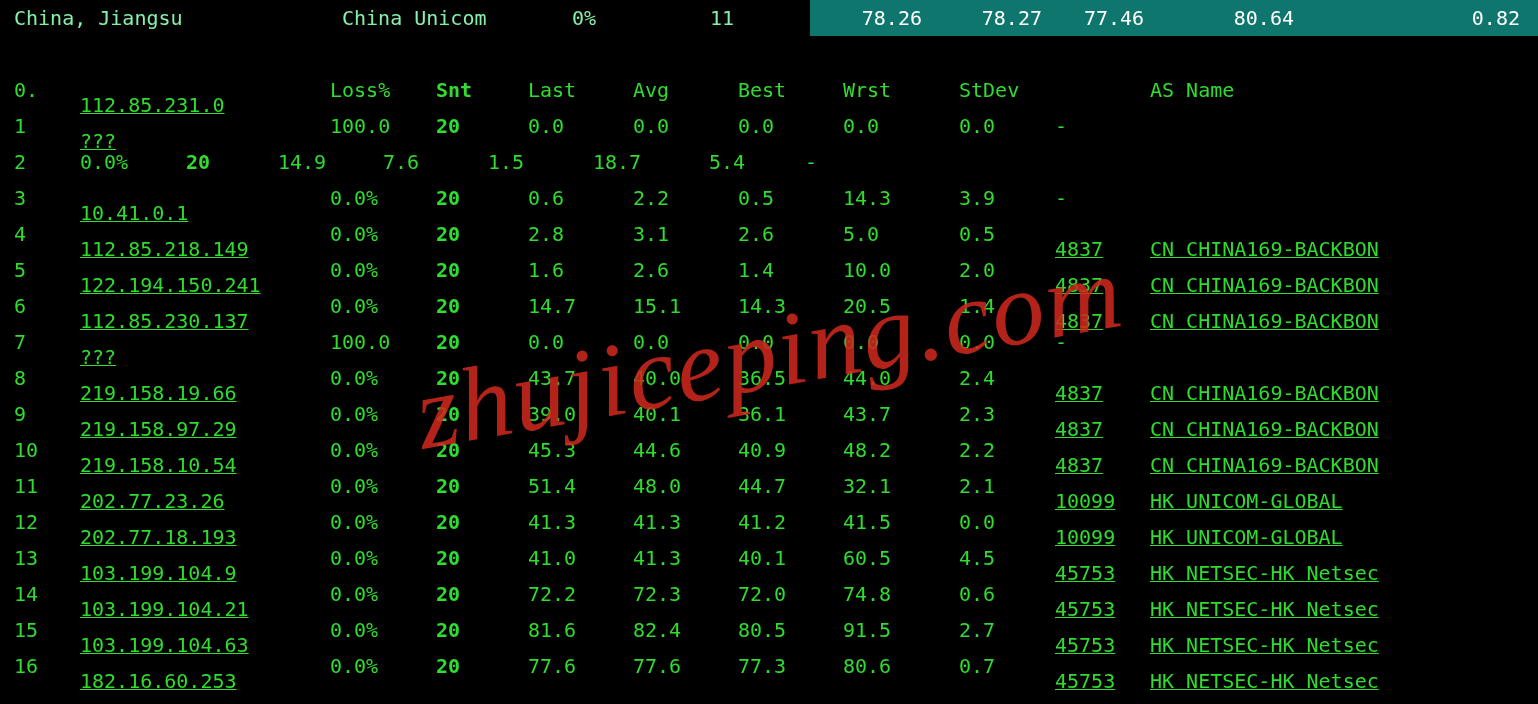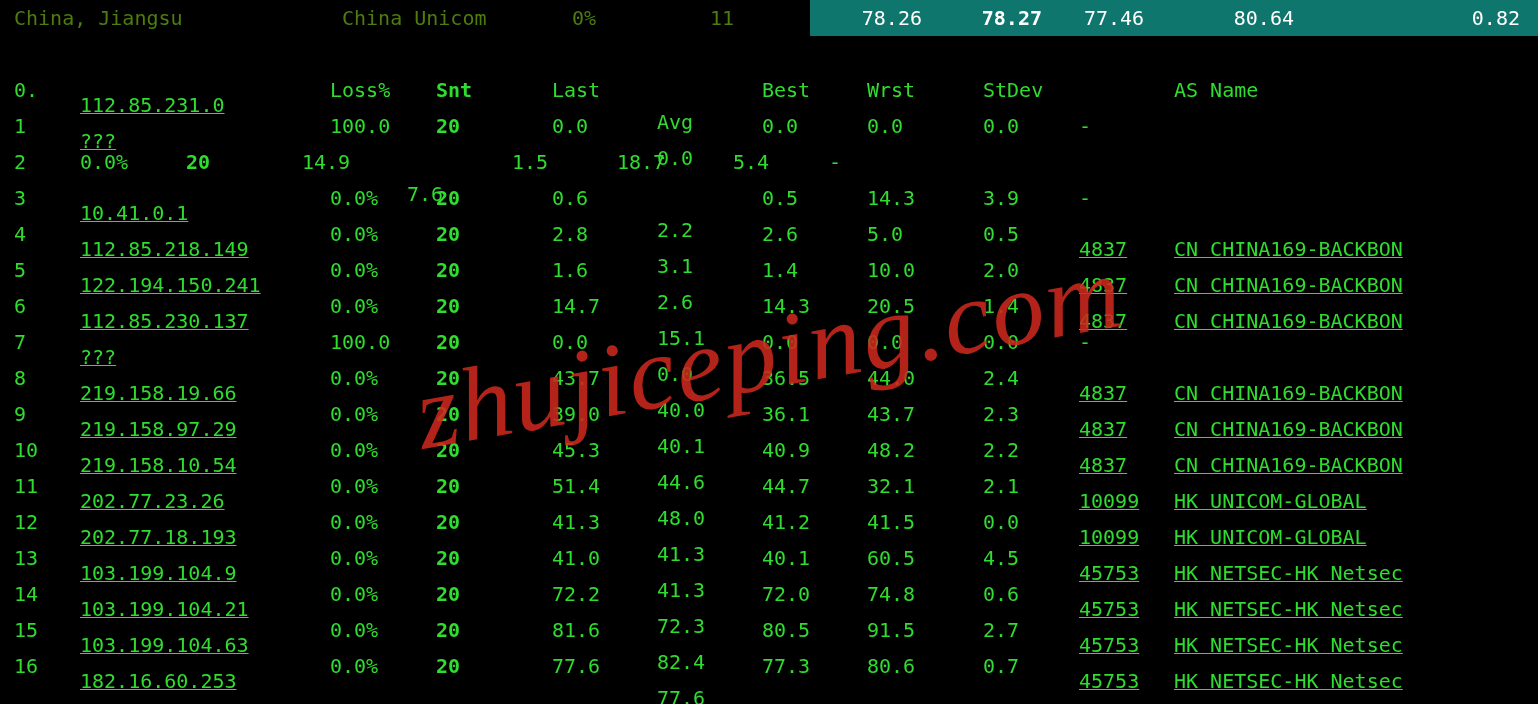--- a/index.html
+++ b/index.html
@@ -14,42 +14,42 @@
     position: relative;
   }
   .wrap { padding: 0; }
   .row {
     display: flex;
     height: 36px;
     line-height: 36px;
     white-space: pre;
   }
   .spacer { height: 36px; }
-  .status-row .cell { color: #4d7c0f; }
+  .status-row .cell { color: #86efac; }
   .status-row .dim { background: #0f766e; color: #ffffff; }
   .cell { padding: 0; }
   .c-hop   { width: 80px;  padding-left: 14px; }
   .c-host  { width: 250px; }
   .c-loss  { width: 106px; }
   .c-snt   { width: 92px; font-weight: bold;  }
-  .c-last  { width: 105px; margin-left: 24px; }
-  .c-avg   { width: 105px; margin-top: 32px; }
+  .c-last  { width: 105px; }
+  .c-avg   { width: 105px; }
   .c-best  { width: 105px; }
   .c-wrst  { width: 116px; }
   .c-stdev { width: 96px; }
   .c-asn   { width: 95px; }
   .c-asname{ flex: 1; }
   .underline { text-decoration: underline; text-decoration-thickness: 1px; margin-top: 15px; }
   .status-row { height: 36px; line-height: 36px; background:#000; }
   .s1 { width: 342px; padding-left:14px;}
   .s2 { width: 230px; }
   .s3 { width: 138px; text-align:left;}
   .s4 { width: 100px; text-align:left;}
   .s5 { width: 130px; text-align:right; padding-right:18px;}
-  .s6 { width: 120px; text-align:right; padding-right:18px;font-weight:bold;}
+  .s6 { width: 120px; text-align:right; padding-right:18px;}
   .s7 { width: 126px; text-align:center; padding-right:18px;}
   .s8 { width: 126px; text-align:right; padding-right:18px;}
   .s9 { flex:1; text-align:right; padding-right:18px;}
   .watermark {
     position: absolute;
     top: 50%; left: 50%;
     transform: translate(-50%, -50%) rotate(-10deg);
     font-family: Georgia, "Times New Roman", serif;
     font-style: italic;
     font-size: 105px;

